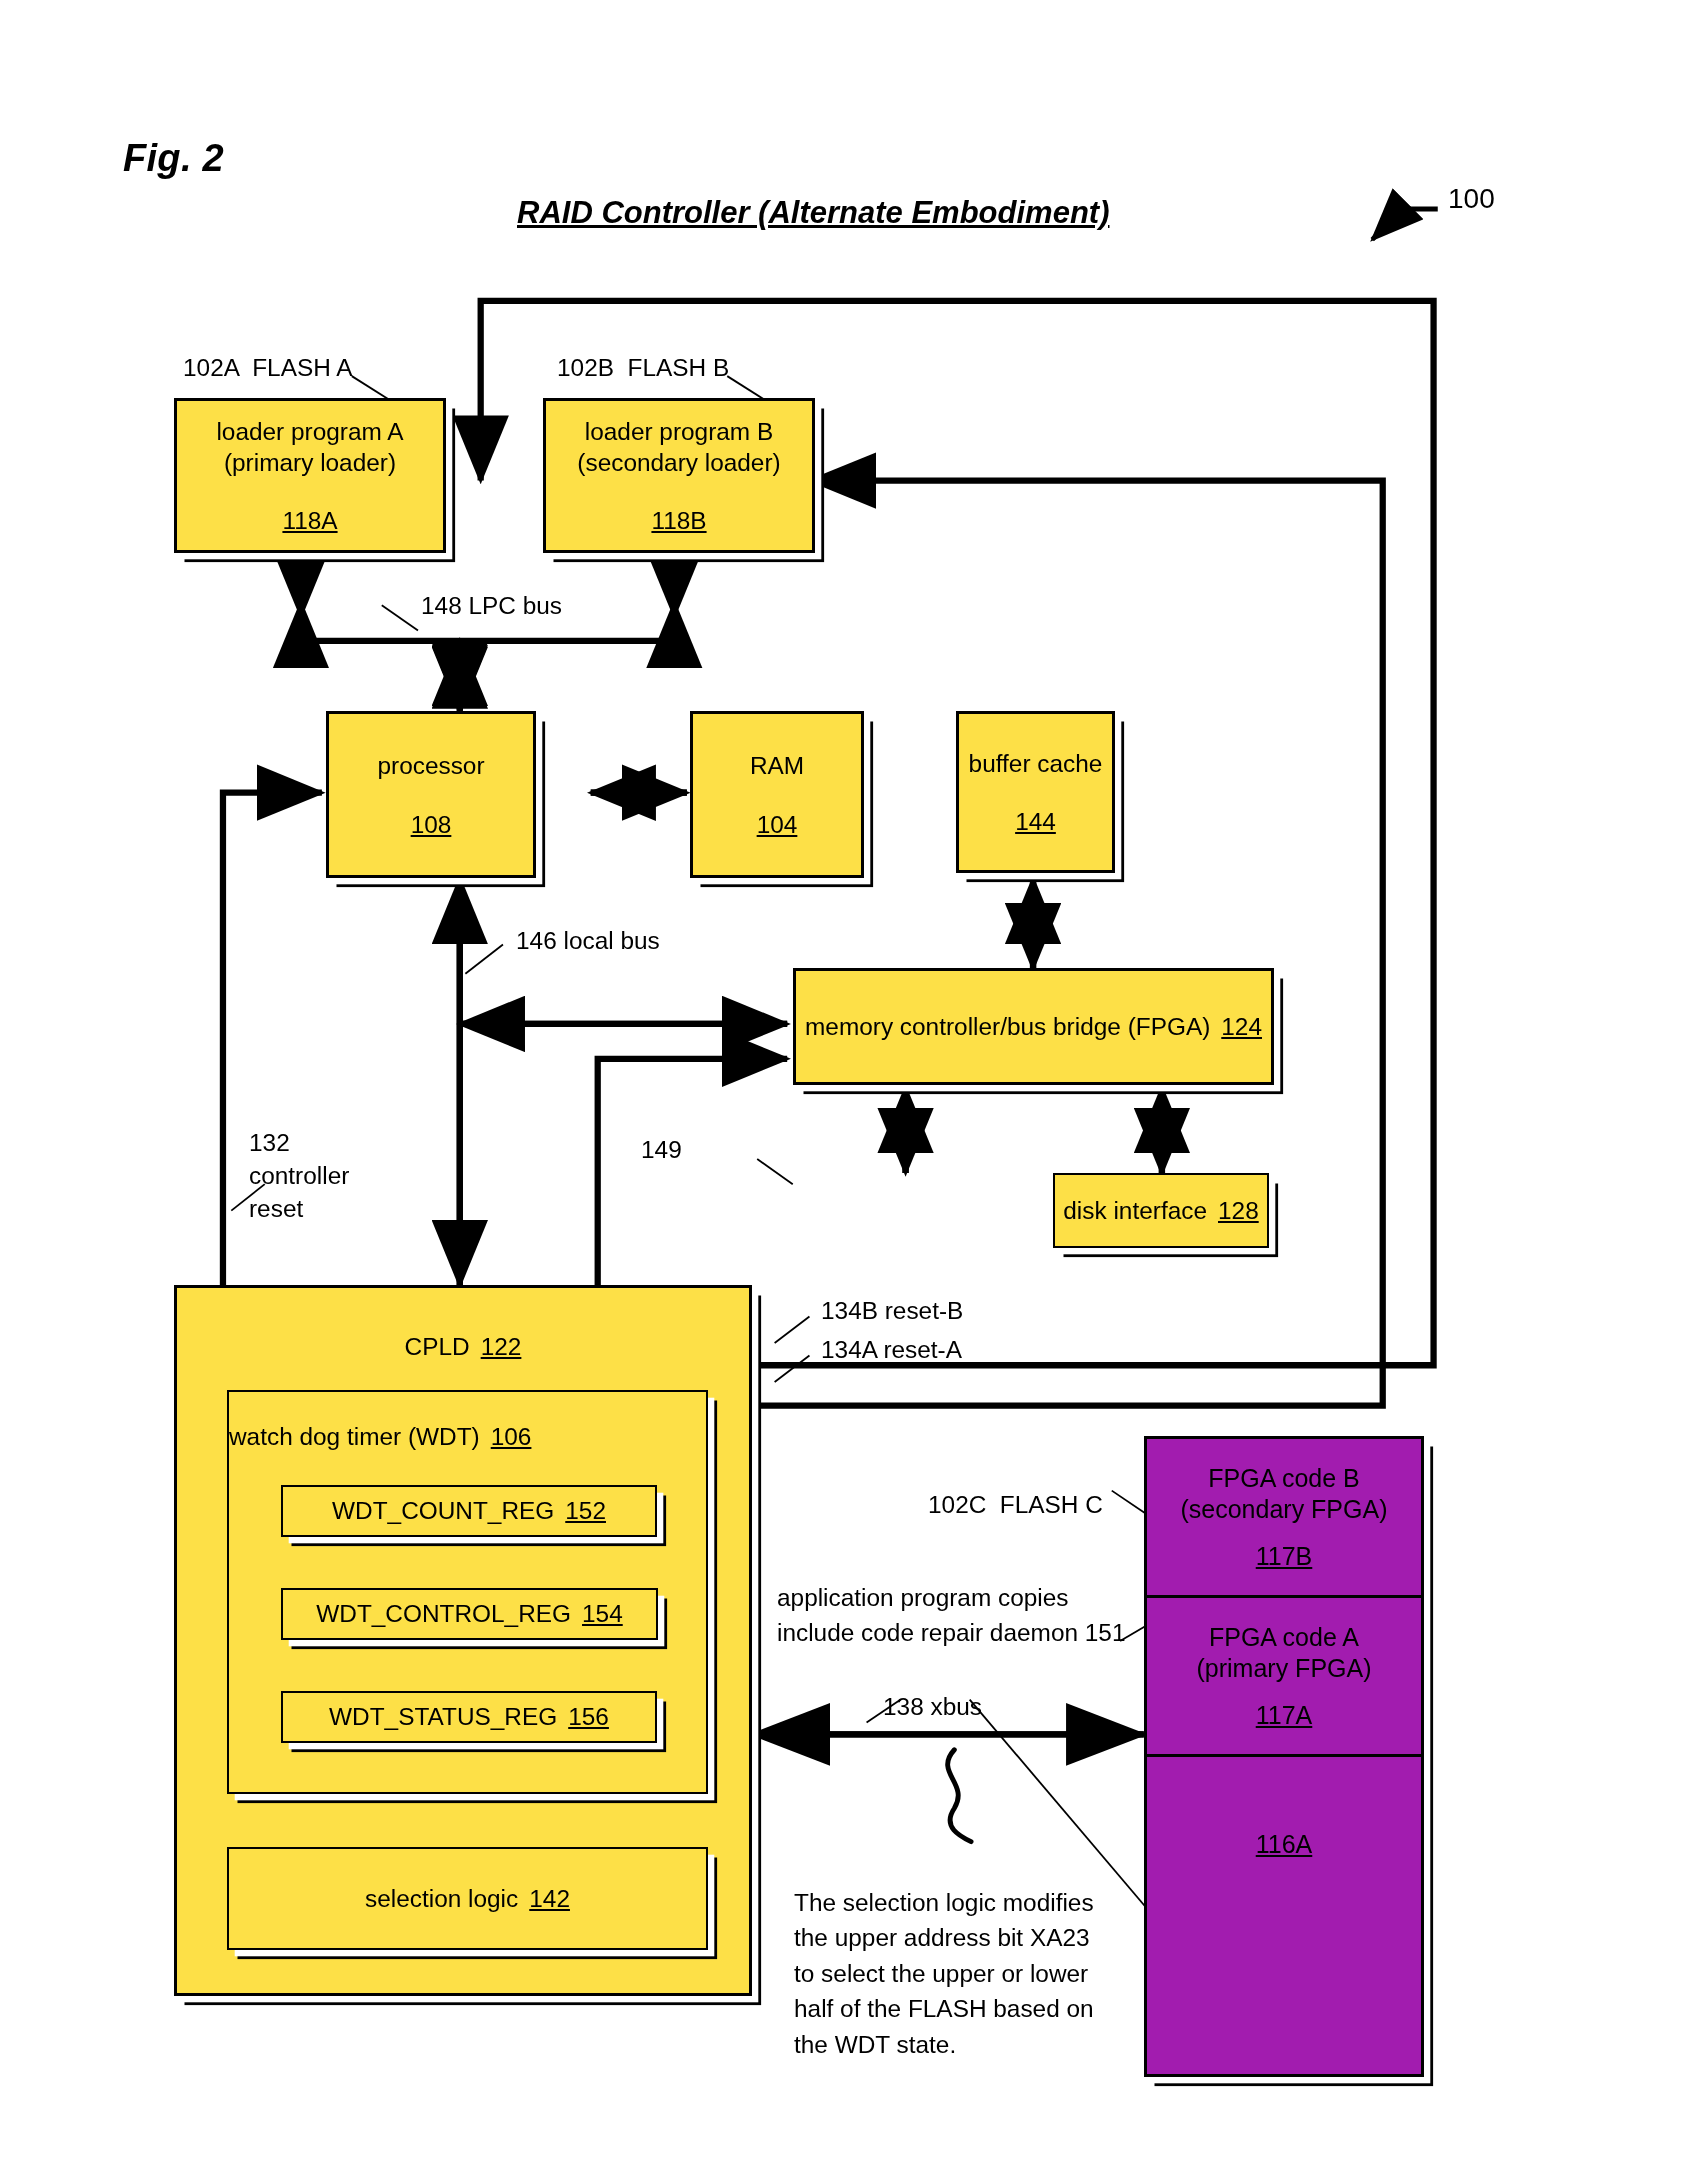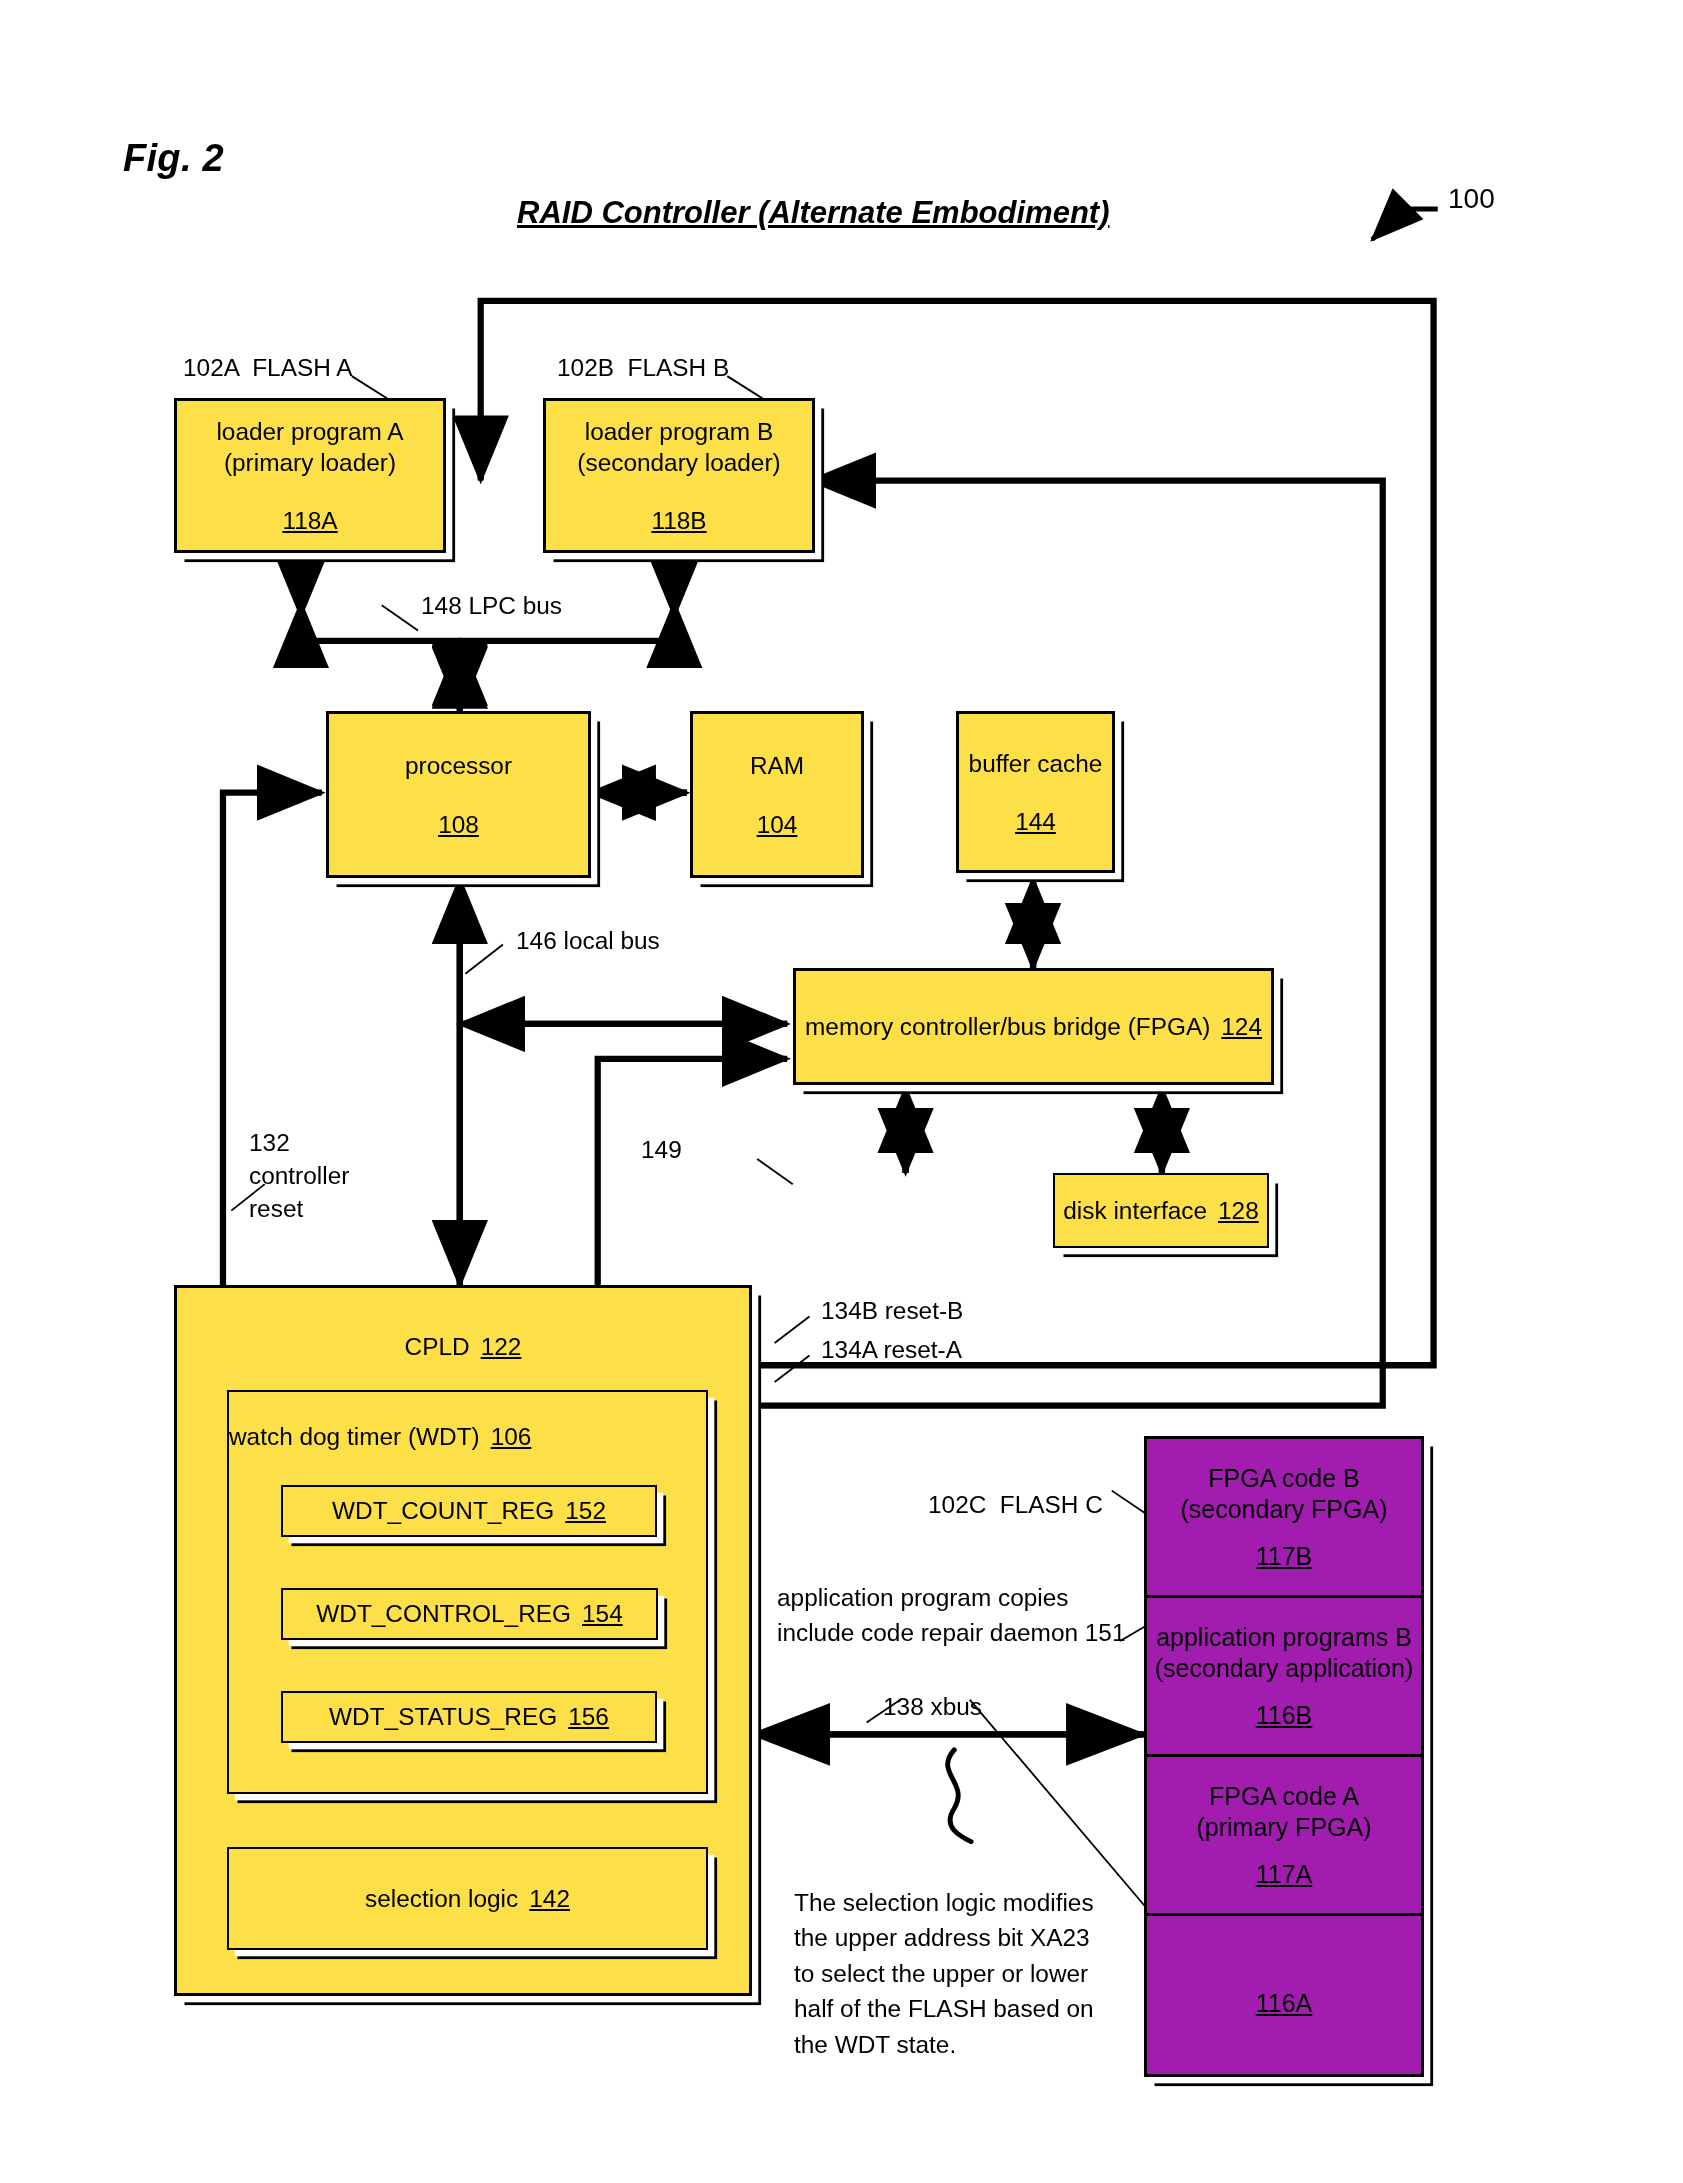--- a/index.html
+++ b/index.html
@@ -138,21 +138,21 @@
     <div class="box-inner">
       <div class="btitle">loader program B
 (secondary loader)</div>
       <div class="gap"></div>
       <div class="bnum">118B</div>
     </div>
   </div>
 
   <div class="tag" style="left:421px;top:592px;">148 LPC bus</div>
 
-  <div class="box" style="left:326px;top:711px;width:265px;height:167px;">
+  <div class="box" style="left:326px;top:711px;width:210px;height:167px;">
     <div class="box-inner">
       <div class="btitle">processor</div>
       <div class="gap"></div>
       <div class="bnum">108</div>
     </div>
   </div>
 
   <div class="box" style="left:690px;top:711px;width:174px;height:167px;">
     <div class="box-inner">
       <div class="btitle">RAM</div>
@@ -262,25 +262,20 @@
 half of the FLASH based on
 the WDT state.</div>
 
   <div class="flashc" style="left:1144px;top:1436px;width:280px;height:641px;">
     <div class="fc-cell" style="height:159px;">
       <div class="t">FPGA code B
 (secondary FPGA)</div>
       <div class="n">117B</div>
     </div>
     <div class="fc-cell" style="height:159px;">
-      <div class="t">application programs B
-(secondary application)</div>
-      <div class="n">116B</div>
-    </div>
-    <div class="fc-cell" style="height:159px;">
       <div class="t">FPGA code A
 (primary FPGA)</div>
       <div class="n">117A</div>
     </div>
     <div class="fc-cell" style="height:157px;">
       <div class="n">116A</div>
     </div>
   </div>
 
 </div>

